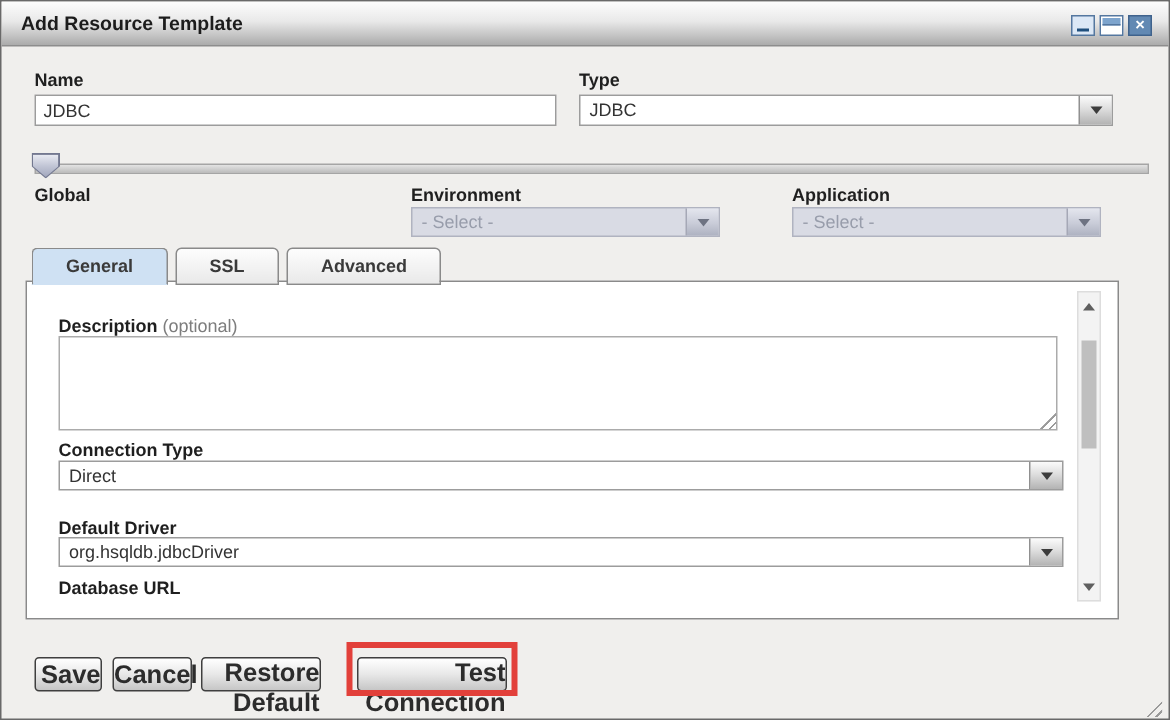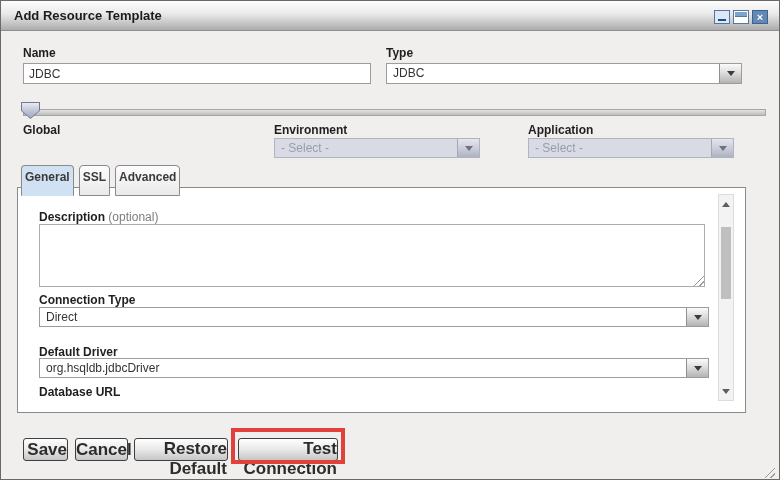--- a/index.html
+++ b/index.html
@@ -86,21 +86,21 @@
     background: #737890;
   }
   .slider-handle-inner {
     position: absolute; left: 1px; top: 1px; width: 17px; height: 15px;
     clip-path: polygon(0 0, 100% 0, 100% 52%, 50% 100%, 0 52%);
     background: linear-gradient(180deg, #e9ebf3 0%, #c2c6d6 50%, #a2a7bd 100%);
   }
   
   .tabs { position: absolute; left: 20px; top: 164px; display: flex; gap: 5px; z-index: 3; }
   .tab {
-    height: 31px; padding: 0 3px; line-height: 22px;
+    height: 25px; padding: 0 22px; line-height: 22px;
     font-size: 12px; font-weight: bold; color: #3a3a3a;
     border: 1px solid #8a8a8a; border-radius: 4px 4px 0 0;
     background: linear-gradient(180deg, #fdfdfd, #e9e9e9);
     cursor: default;
   }
   .tab.active {
     background: #cfe1f3;
     border-bottom: 1px solid #cfe1f3;
   }
   
@@ -141,21 +141,21 @@
   .btn {
     position: absolute; top: 437px; height: 23px;
     border: 1px solid #3f3f3f; border-radius: 3px;
     background: linear-gradient(180deg, #ffffff 0%, #e8e8e8 50%, #c6c6c6 100%);
     font-family: "Liberation Sans", sans-serif;
     font-size: 17px; font-weight: bold; color: #2c2c2c;
     text-align: right; cursor: default; z-index: 2; padding: 0;
   }
   .btn-save { left: 22px; width: 45px; }
   .btn-cancel { left: 74px; width: 53px; }
-  .btn-restore { left: 133px; width: 94px; }
+  .btn-restore { left: 133px; width: 80px; }
   .btn-test { left: 237px; width: 100px; }
   .annotation-box {
     position: absolute; left: 230px; top: 427px; width: 114px; height: 36px;
     border: 4px solid #e2403a; z-index: 4; pointer-events: none;
   }
 </style>
 </head>
 <body>
 
 <div class="dialog">

